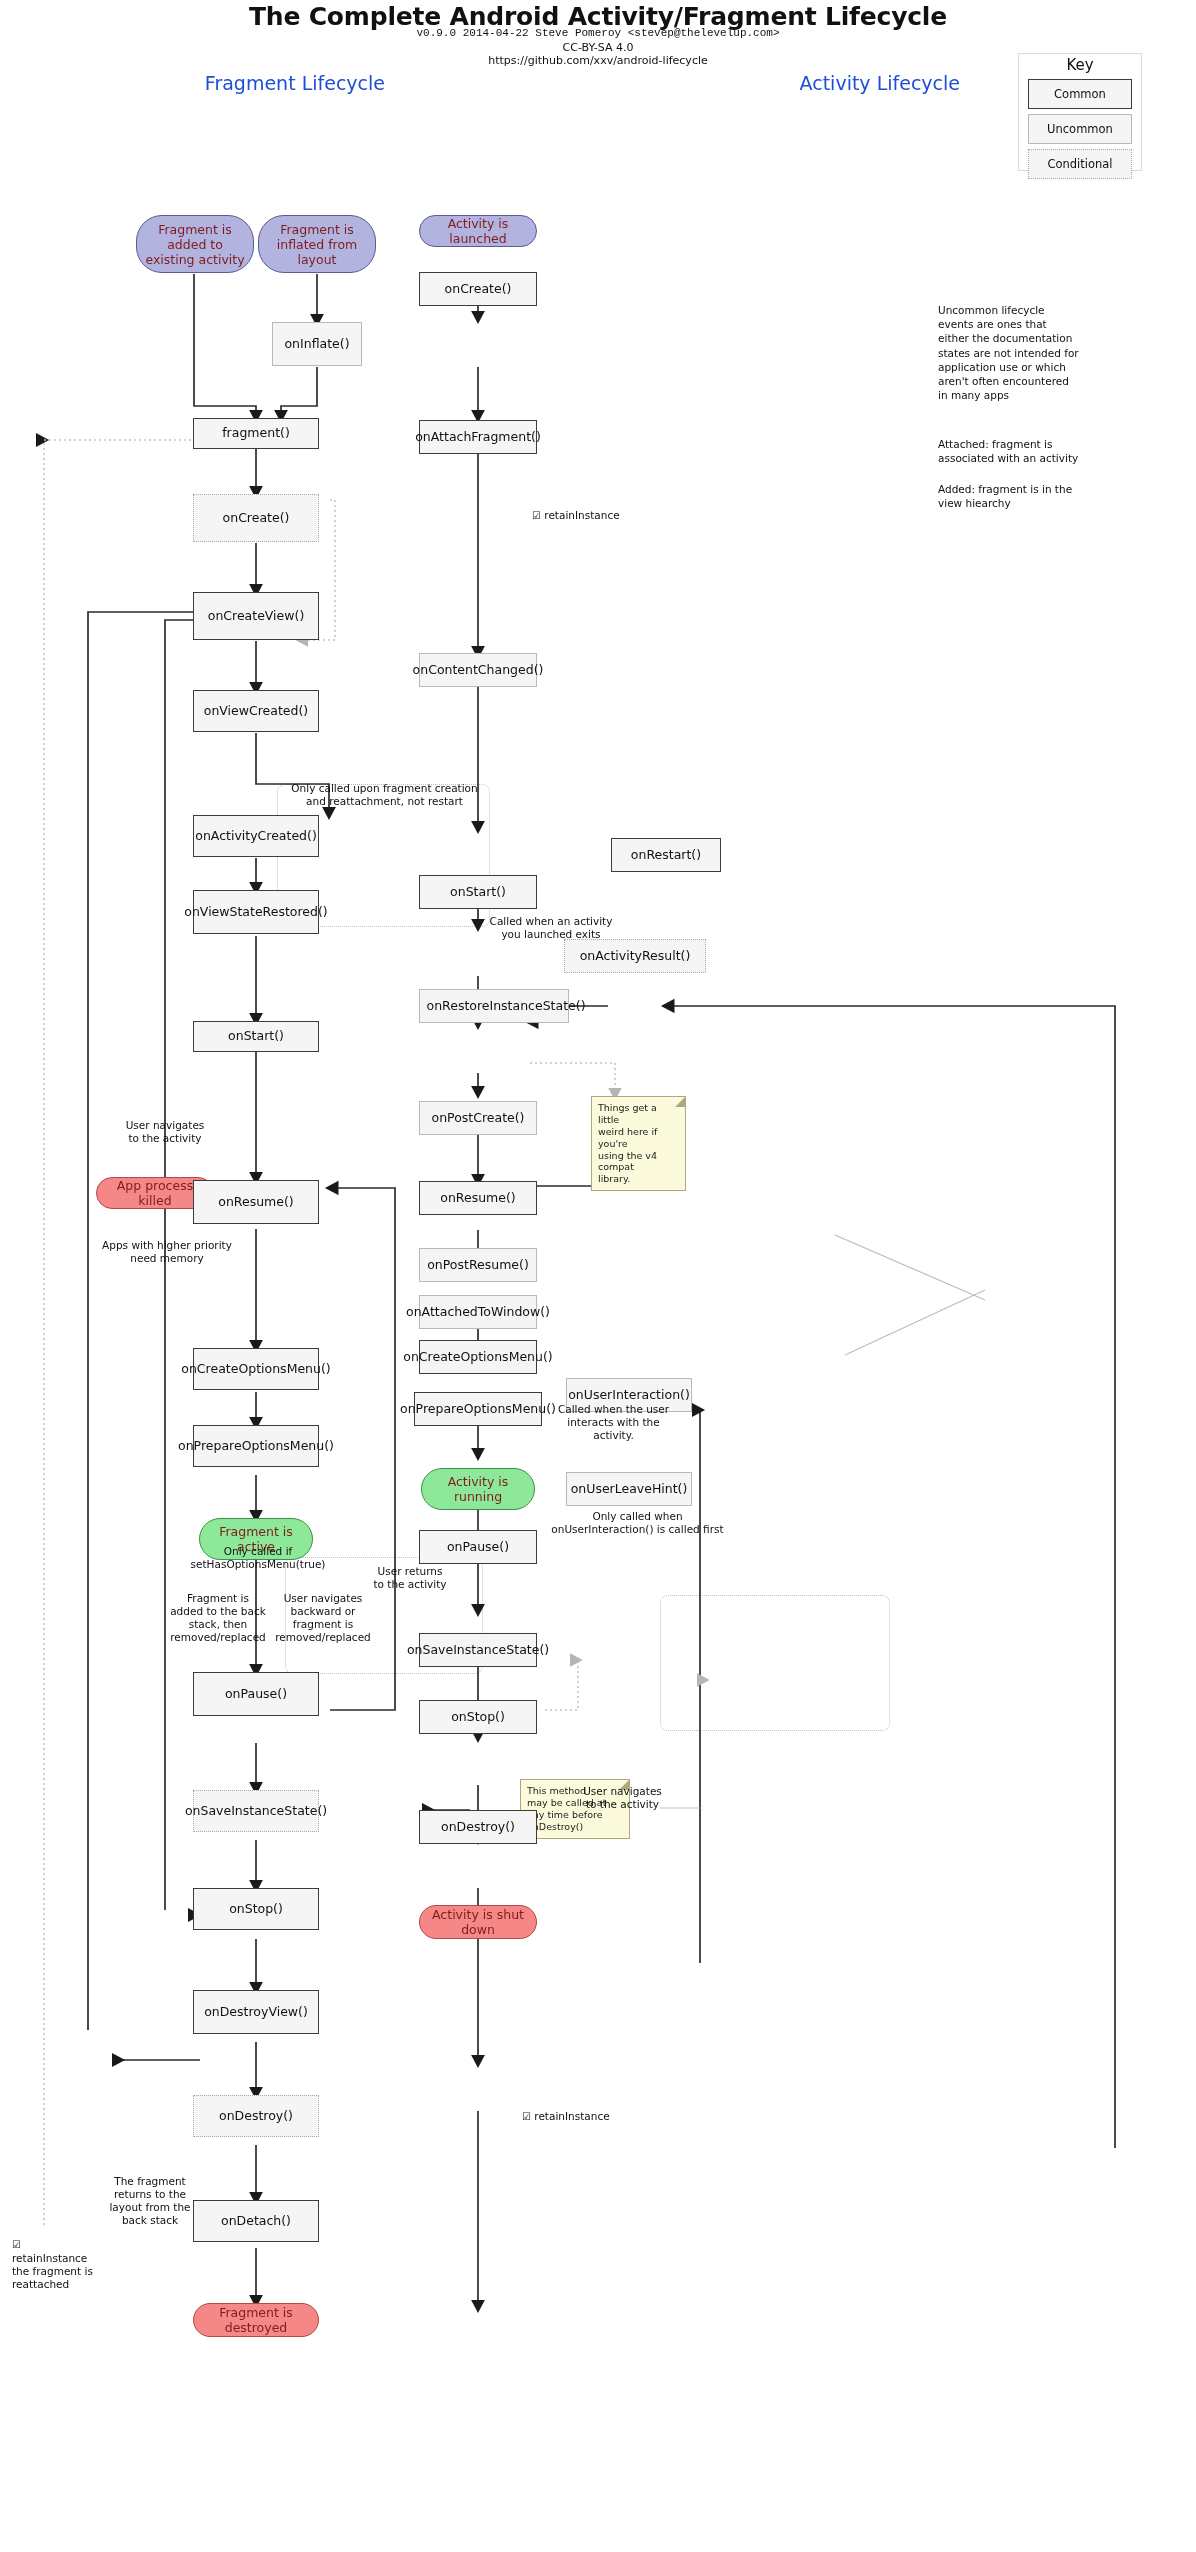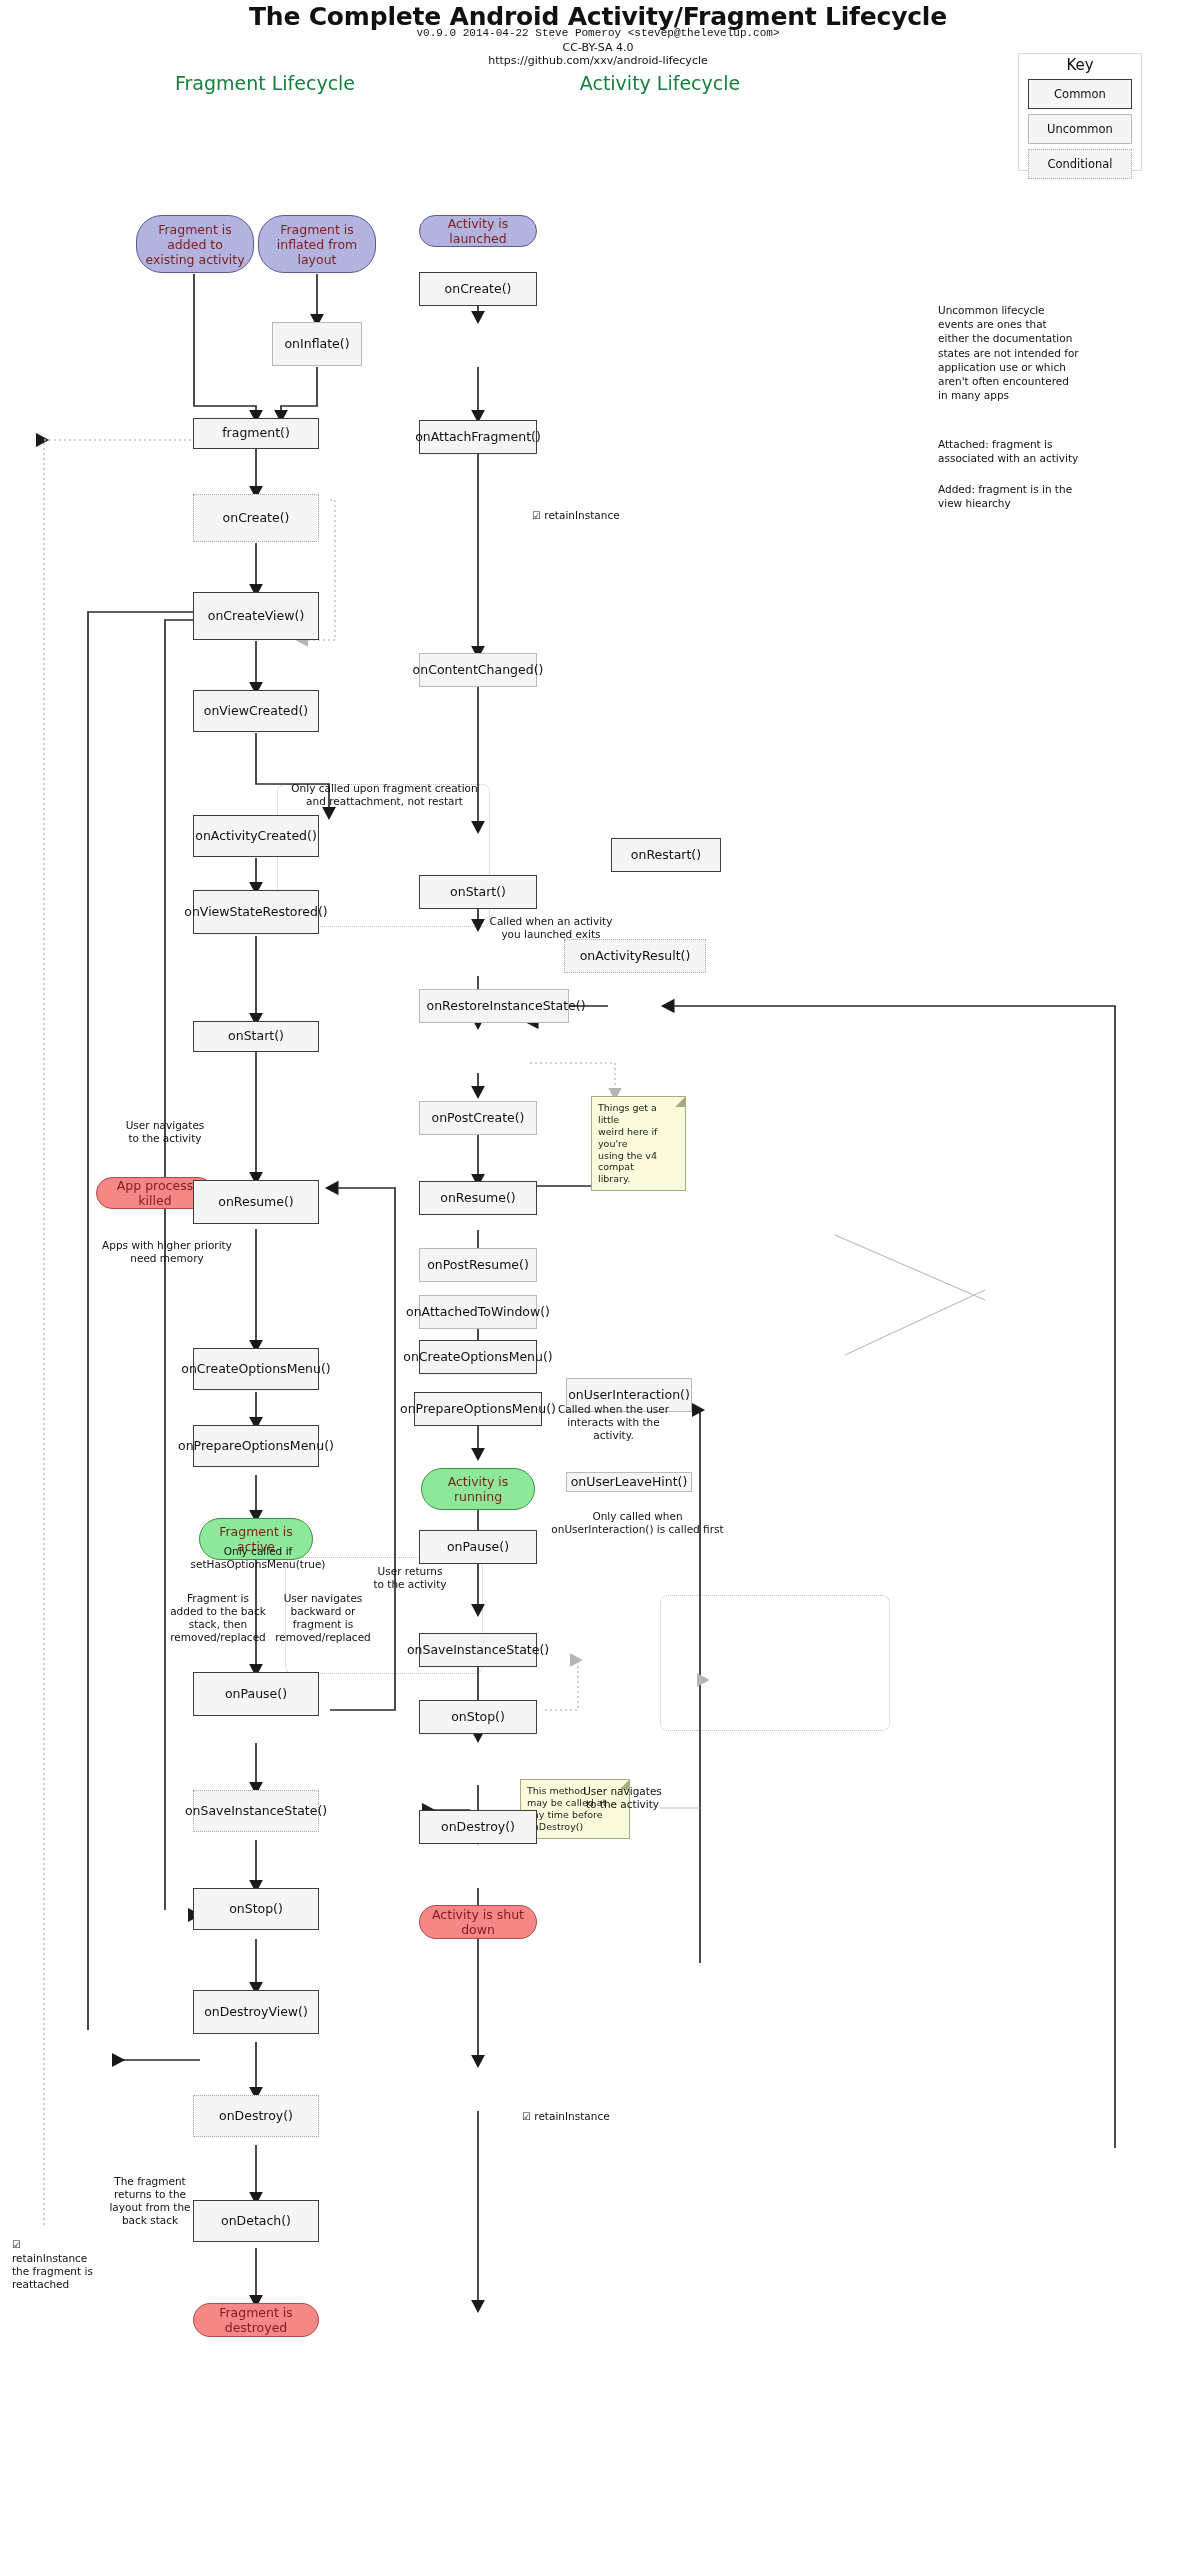--- a/index.html
+++ b/index.html
@@ -21,21 +21,21 @@
   }
   .sub {
     position:absolute; left:0; width:1196px; text-align:center;
     font-size:11px; color:#111;
   }
   .sub1 { top:27px;font-family:Liberation Mono, monospace; }
   .sub2 { top:41px; }
   .sub3 { top:54px; }
 
   .colhead {
-    position:absolute; font-size:19px; text-align:center; color:#15803d;
+    position:absolute; font-size:19px; text-align:right; color:#1d4ed8;
   }
 
   
   .node {
     position:absolute;
     background:#f5f5f5;
     display:flex; align-items:center; justify-content:center;
     text-align:center;
     font-size:12.5px;
     line-height:1.15;
@@ -378,21 +378,21 @@
   <div class="node uncommon" style="left:419px; top:1248px; width:118px; height:34px;">onPostResume()</div>
 
   <div class="node uncommon" style="left:419px; top:1295px; width:118px; height:34px;">onAttachedToWindow()</div>
 
   <div class="node common" style="left:419px; top:1340px; width:118px; height:34px;">onCreateOptionsMenu()</div>
 
   <div class="node common" style="left:414px; top:1392px; width:128px; height:34px;">onPrepareOptionsMenu()</div>
 
   <div class="node uncommon" style="left:566px; top:1378px; width:126px; height:34px;">onUserInteraction()</div>
 
-  <div class="node uncommon" style="left:566px; top:1472px; width:126px; height:20px;">onUserLeaveHint()</div>
+  <div class="node uncommon" style="left:566px; top:1472px; width:126px; height:34px;">onUserLeaveHint()</div>
 
   <div class="terminal active" style="left:421px; top:1468px; width:114px; height:42px;">Activity is
 running</div>
 
   <div class="node common" style="left:419px; top:1530px; width:118px; height:34px;">onPause()</div>
 
   <div class="node common" style="left:419px; top:1633px; width:118px; height:34px;">onSaveInstanceState()</div>
 
   <div class="node common" style="left:419px; top:1700px; width:118px; height:34px;">onStop()</div>
 

